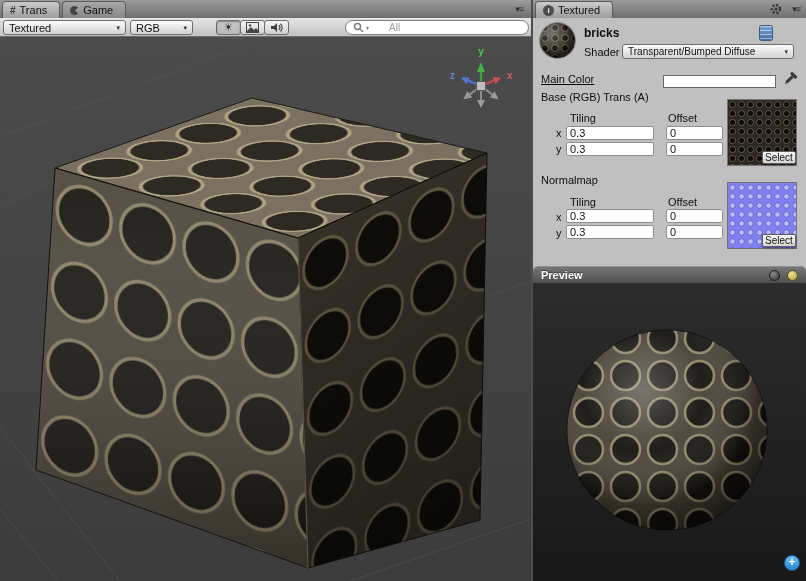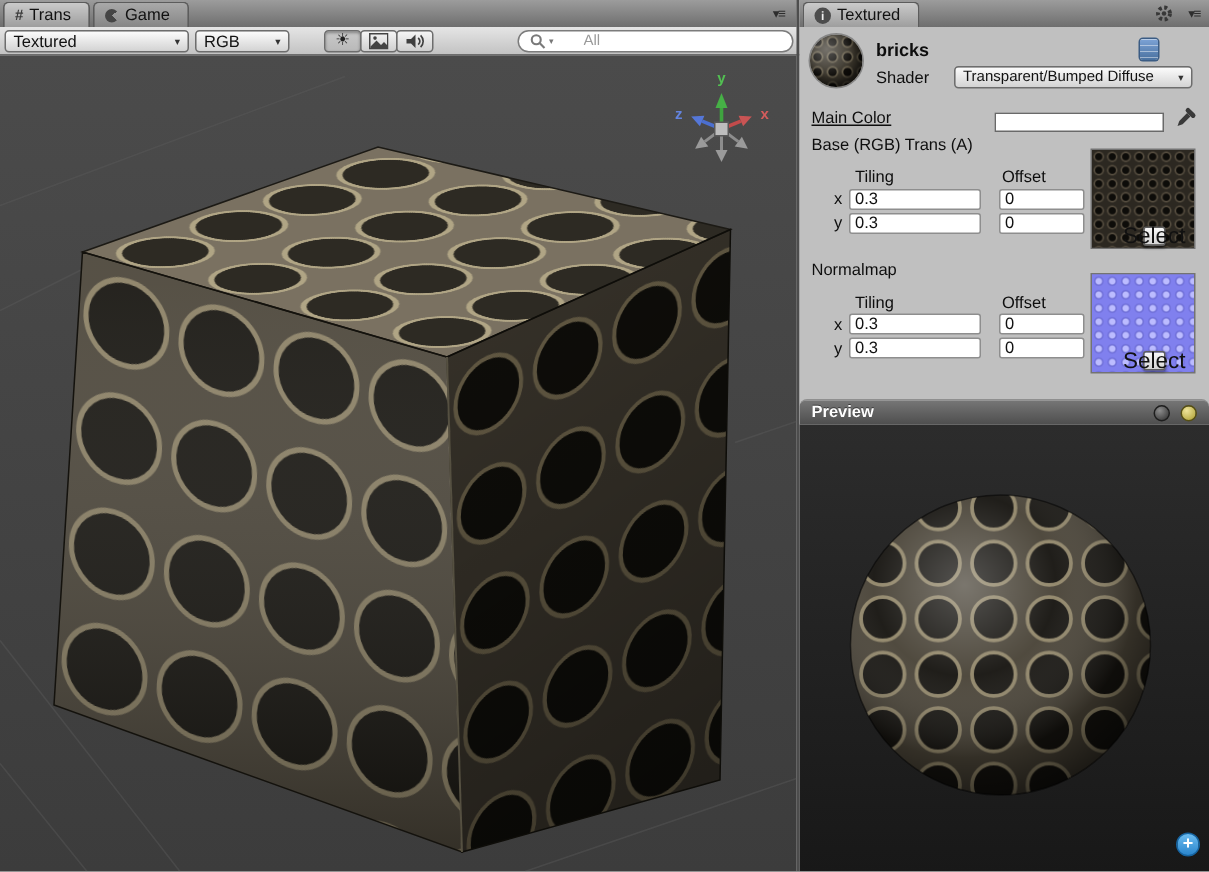--- a/index.html
+++ b/index.html
@@ -92,23 +92,23 @@
     background-color:#26231e;
     background-image:radial-gradient(circle at 4.5px 4.5px, #0d0c09 2.1px, #5b5243 2.9px, #2c2821 3.9px);
     background-size:9px 9px;
   }
   #nm-thumb {
     background-color:#8080ee;
     background-image:radial-gradient(circle at 4.5px 4.5px, #bcbcff 1.8px, #6a6ad2 2.6px, #8080ee 3.6px);
     background-size:9px 9px;
   }
   .select-btn {
-    position:absolute; width:15px; height:13px; box-sizing:border-box;
+    position:absolute; width:34px; height:13px; box-sizing:border-box;
     background:linear-gradient(#fafafa,#d4d4d4); border:1px solid #5e5e5e; border-radius:2px;
-    font-size:15px; color:#111; display:flex; align-items:center; justify-content:center;
+    font-size:10px; color:#111; display:flex; align-items:center; justify-content:center;
     box-shadow:0 1px 2px rgba(0,0,0,.5);
   }
   
   #preview-header {
     position:absolute; left:0; top:266px; width:273px; height:17px; box-sizing:border-box;
     background:linear-gradient(#767676,#4e4e4e); border-radius:5px 5px 0 0; border-top:1px solid #8f8f8f;
     display:flex; align-items:center; padding-left:8px;
     color:#fff; font-weight:bold; text-shadow:0 -1px 0 rgba(0,0,0,.5);
   }
   .pv-btn { position:absolute; top:3px; width:11px; height:11px; border-radius:50%; box-sizing:border-box; }
@@ -266,21 +266,21 @@
           <circle cx="6" cy="6" r="1.5" fill="#383838"></circle>
         </svg>
       </span>
       <span class="panel-menu" style="right:6px;">▾≡</span>
     </div>
 
     <div id="mat-icon"></div>
     <span class="lbl bold" style="left:51px;top:26px;">bricks</span>
     <div id="book-icon"></div>
     <span class="lbl" style="left:51px;top:46px;">Shader</span>
-    <div class="dropdown" style="left:103px;top:44px;width:159px;font-size:10px;">
+    <div class="dropdown" style="left:89px;top:44px;width:172px;font-size:10px;">
       <span>Transparent/Bumped Diffuse</span>
       <span class="dd-arrow">▾</span>
     </div>
 
     <span class="lbl" style="left:8px;top:73px;text-decoration:underline;">Main Color</span>
     <div class="swatch" style="left:130px;top:75px;width:113px;height:13px;"></div>
     <span class="abs" style="left:250px;top:71px;">
       <svg width="15" height="15" viewBox="0 0 15 15">
         <path d="M2 13 L3.2 9.6 L8.4 4.4 L10.6 6.6 L5.4 11.8 Z" fill="#3a3a3a"></path>
         <path d="M9 2.6 L12.4 6" stroke="#3a3a3a" stroke-width="3.2" stroke-linecap="round"></path>

